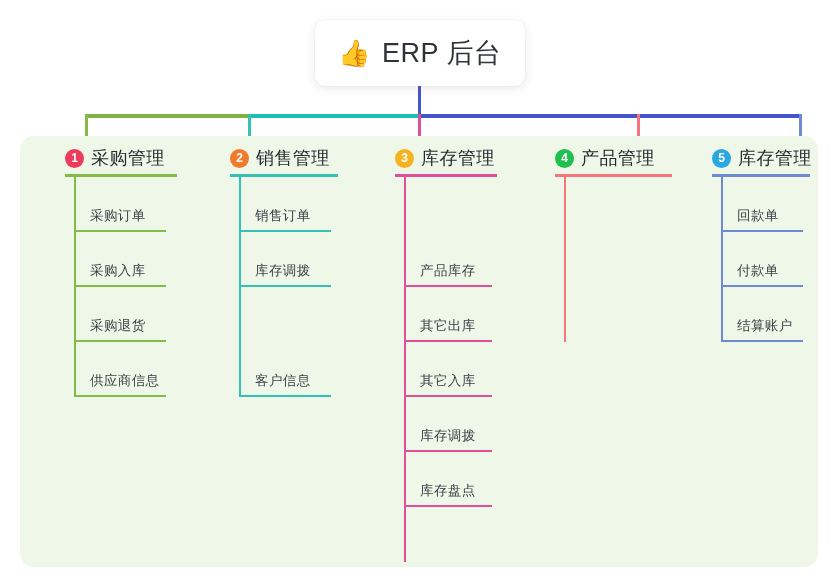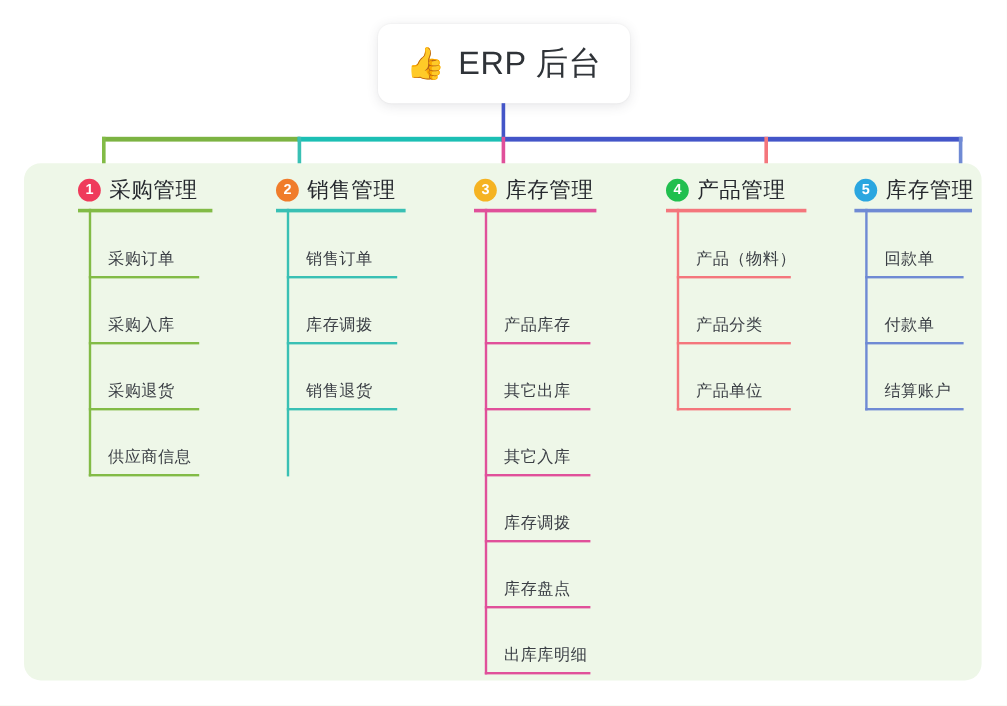--- a/index.html
+++ b/index.html
@@ -115,22 +115,22 @@
           <div class="head-rule" style="top: 38px; width: 108px; background: rgb(57, 192, 180);"></div>
           <div class="trunk" style="left: 9px; top: 38px; height: 223px; background: rgb(57, 192, 180);"></div>
           <div class="leaf" style="left: 9px; top: 70px; width: 92px; height: 26px; padding-left: 32px;">
             <span class="leaf-label">销售订单</span>
             <div class="leaf-rule" style="width: 92px; background: rgb(57, 192, 180);"></div>
           </div>
           <div class="leaf" style="left: 9px; top: 125px; width: 92px; height: 26px;">
             <span class="leaf-label">库存调拨</span>
             <div class="leaf-rule" style="width: 92px; background: rgb(57, 192, 180);"></div>
           </div>
-          <div class="leaf" style="left: 9px; top: 180px; width: 92px; height: 26px;">
-            <span class="leaf-label">销售退货</span>
+          <div class="leaf" style="left: 9px; top: 235px; width: 92px; height: 26px;">
+            <span class="leaf-label">客户信息</span>
             <div class="leaf-rule" style="width: 92px; background: rgb(57, 192, 180);"></div>
           </div>
         </div>
         <div class="col" style="left: 375px; width: 142px; height: 431px;">
           <div class="col-head">
             <span class="badge" style="background: rgb(245, 179, 34);">3</span>
             <span class="col-title">库存管理</span>
           </div>
           <div class="head-rule" style="top: 38px; width: 102px; background: rgb(224, 80, 154);"></div>
           <div class="trunk" style="left: 9px; top: 38px; height: 388px; background: rgb(224, 80, 154);"></div>
@@ -147,44 +147,28 @@
             <div class="leaf-rule" style="width: 88px; background: rgb(224, 80, 154);"></div>
           </div>
           <div class="leaf" style="left: 9px; top: 235px; width: 88px; height: 26px;">
             <span class="leaf-label">其它入库</span>
             <div class="leaf-rule" style="width: 88px; background: rgb(224, 80, 154);"></div>
           </div>
           <div class="leaf" style="left: 9px; top: 345px; width: 88px; height: 26px;">
             <span class="leaf-label">库存盘点</span>
             <div class="leaf-rule" style="width: 88px; background: rgb(224, 80, 154);"></div>
           </div>
-          <div class="leaf" style="left: 9px; top: 400px; width: 88px; height: 26px;">
-            <span class="leaf-label">出库库明细</span>
-            <div class="leaf-rule" style="width: 88px; background: rgb(224, 80, 154);"></div>
-          </div>
         </div>
         <div class="col" style="left: 535px; width: 157px; height: 431px;">
           <div class="col-head">
             <span class="badge" style="background: rgb(33, 191, 79);">4</span>
             <span class="col-title">产品管理</span>
           </div>
           <div class="head-rule" style="top: 38px; width: 117px; background: rgb(244, 118, 124);"></div>
           <div class="trunk" style="left: 9px; top: 38px; height: 168px; background: rgb(244, 118, 124);"></div>
-          <div class="leaf" style="left: 9px; top: 70px; width: 95px; height: 26px;">
-            <span class="leaf-label">产品（物料）</span>
-            <div class="leaf-rule" style="width: 95px; background: rgb(244, 118, 124);"></div>
-          </div>
-          <div class="leaf" style="left: 9px; top: 125px; width: 95px; height: 26px;">
-            <span class="leaf-label">产品分类</span>
-            <div class="leaf-rule" style="width: 95px; background: rgb(244, 118, 124);"></div>
-          </div>
-          <div class="leaf" style="left: 9px; top: 180px; width: 95px; height: 26px;">
-            <span class="leaf-label">产品单位</span>
-            <div class="leaf-rule" style="width: 95px; background: rgb(244, 118, 124);"></div>
-          </div>
         </div>
         <div class="col" style="left: 692px; width: 138px; height: 431px;">
           <div class="col-head">
             <span class="badge" style="background: rgb(42, 166, 224);">5</span>
             <span class="col-title">库存管理</span>
           </div>
           <div class="head-rule" style="top: 38px; width: 98px; background: rgb(111, 138, 212);"></div>
           <div class="trunk" style="left: 9px; top: 38px; height: 168px; background: rgb(111, 138, 212);"></div>
           <div class="leaf" style="left: 9px; top: 70px; width: 82px; height: 26px;">
             <span class="leaf-label">回款单</span>

